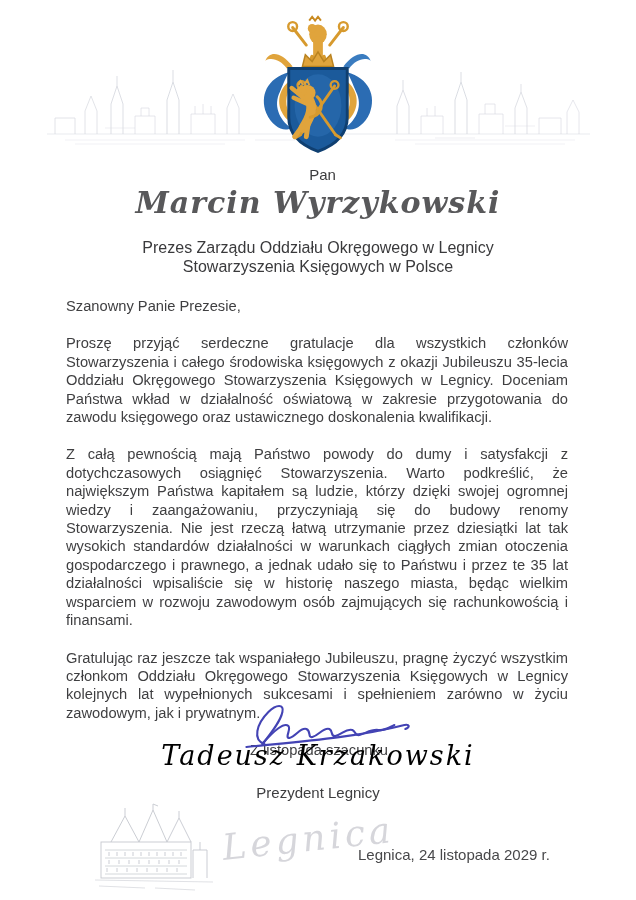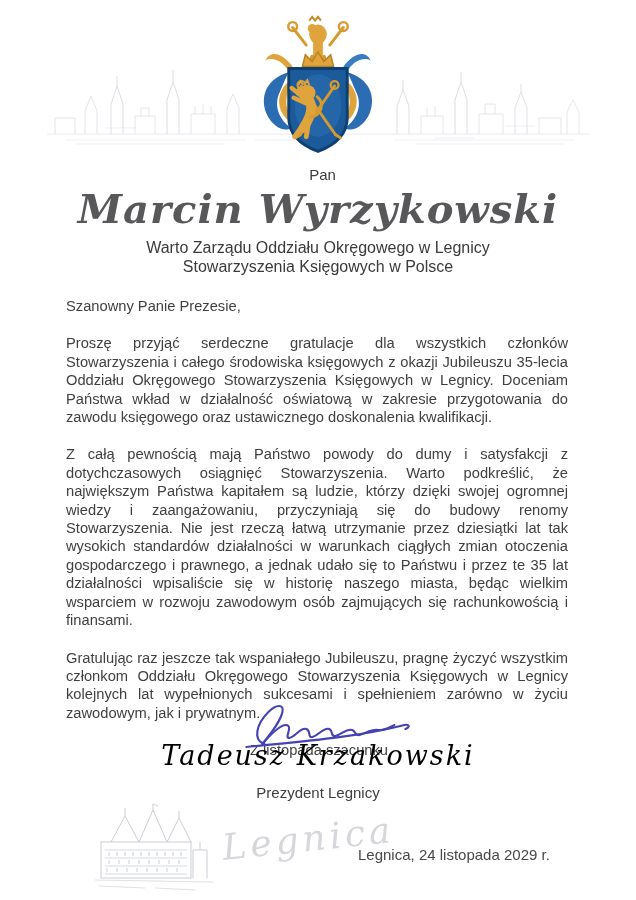--- a/index.html
+++ b/index.html
@@ -13,21 +13,21 @@
 
   
   .skyline { position:absolute; left:45px; top:56px; opacity:.6; }
   .coa { position:absolute; left:50%; top:8px; transform:translateX(-50%); }
 
   
   .pan { position:absolute; top:166px; left:0; width:100%;
          text-align:center; font-size:15px; color:#3c3c3e;padding-left:9px; }
   .recipient-name { position:absolute; top:185px; left:0; width:100%;
          text-align:center; font-family:"DejaVu Serif", serif;
-         font-style:italic; font-weight:bold; font-size:40px;
+         font-style:italic; font-weight:bold; font-size:30px;
          letter-spacing:1px; color:#58585a; }
   .recipient-titles { position:absolute; top:238px; left:0; width:100%;
          text-align:center; font-size:16px; line-height:19px; color:#3a3a3c; }
 
   
   .body { position:absolute; top:297px; left:66px; width:506px;
           font-size:14.7px; line-height:18.4px; color:#3f3f41; }
   .body p { margin:0 4px 19px 0; text-align:justify; }
   .body p.greeting { text-align:left; }
   .closing { margin-top:12px; text-align:center; }
@@ -111,21 +111,21 @@
     <path d="M60,79 L62,75 L65,79 M66,78 L69,74 L71,79" stroke="#e0a43c" stroke-width="2" fill="none"></path>
     <path d="M70,93 C76,101 73,111 65,123" stroke="#e0a43c" stroke-width="10" stroke-linecap="round" fill="none"></path>
     <path d="M65,92 L53,82 M68,98 L55,92" stroke="#e0a43c" stroke-width="4.5" stroke-linecap="round"></path>
     <path d="M64,121 L56,132 M70,118 L68,132" stroke="#e0a43c" stroke-width="5" stroke-linecap="round"></path>
     <path d="M72,112 C84,110 87,98 79,91" stroke="#d79a2e" stroke-width="3" fill="none" stroke-linecap="round"></path>
   </svg>
 
   <div class="pan">Pan</div>
   <div class="recipient-name">Marcin Wyrzykowski</div>
   <div class="recipient-titles">
-    <div>Warto Zarządu Oddziału Okręgowego w Legnicy</div>
+    <div>Prezes Zarządu Oddziału Okręgowego w Legnicy</div>
     <div>Stowarzyszenia Księgowych w Polsce</div>
   </div>
 
   <div class="body">
     <p class="greeting">Szanowny Panie Prezesie,</p>
     <p>Proszę przyjąć serdeczne gratulacje dla wszystkich członków Stowarzyszenia i całego środowiska księgowych z okazji Jubileuszu 35-lecia Oddziału Okręgowego Stowarzyszenia Księgowych w Legnicy. Doceniam Państwa wkład w działalność oświatową w zakresie przygotowania do zawodu księgowego oraz ustawicznego doskonalenia kwalifikacji.</p>
     <p>Z całą pewnością mają Państwo powody do dumy i satysfakcji z dotychczasowych osiągnięć Stowarzyszenia. Warto podkreślić, że największym Państwa kapitałem są ludzie, którzy dzięki swojej ogromnej wiedzy i zaangażowaniu, przyczyniają się do budowy renomy Stowarzyszenia. Nie jest rzeczą łatwą utrzymanie przez dziesiątki lat tak wysokich standardów działalności w warunkach ciągłych zmian otoczenia gospodarczego i prawnego, a jednak udało się to Państwu i przez te 35 lat działalności wpisaliście się w historię naszego miasta, będąc wielkim wsparciem w rozwoju zawodowym osób zajmujących się rachunkowością i finansami.</p>
     <p>Gratulując raz jeszcze tak wspaniałego Jubileuszu, pragnę życzyć wszystkim członkom Oddziału Okręgowego Stowarzyszenia Księgowych w Legnicy kolejnych lat wypełnionych sukcesami i spełnieniem zarówno w życiu zawodowym, jak i prywatnym.</p>
     <div class="closing">Z listopada szacunku</div>
   </div>

